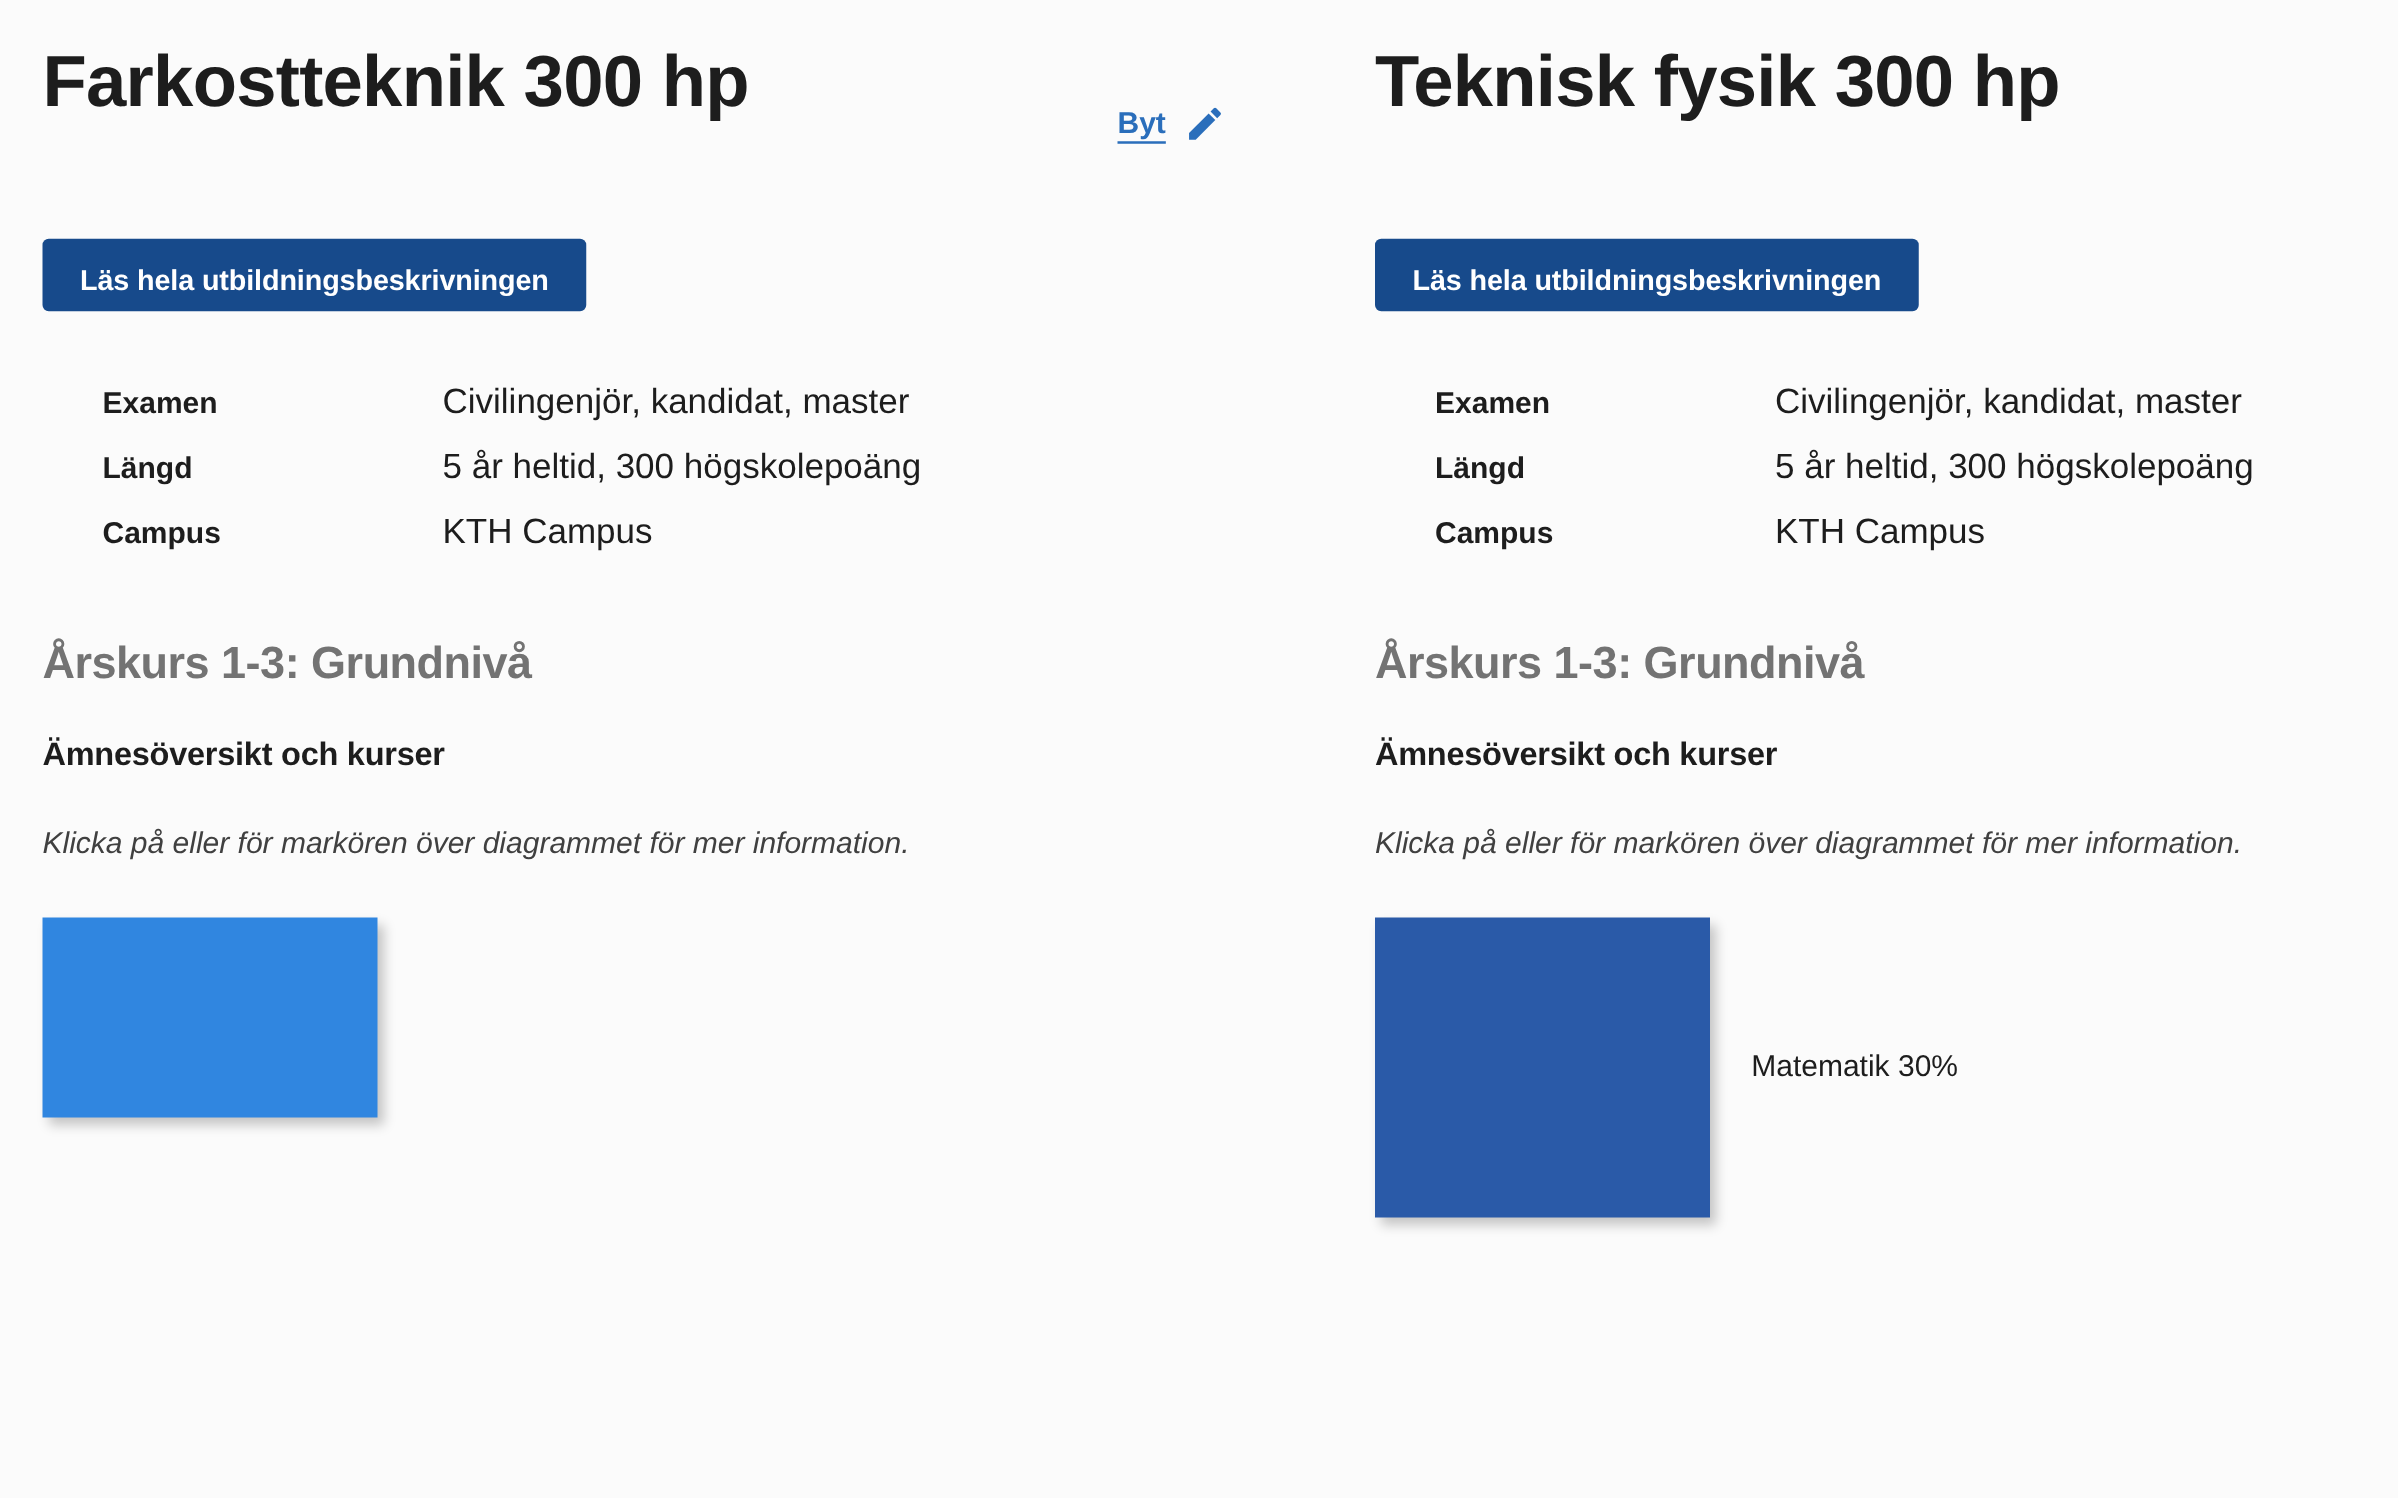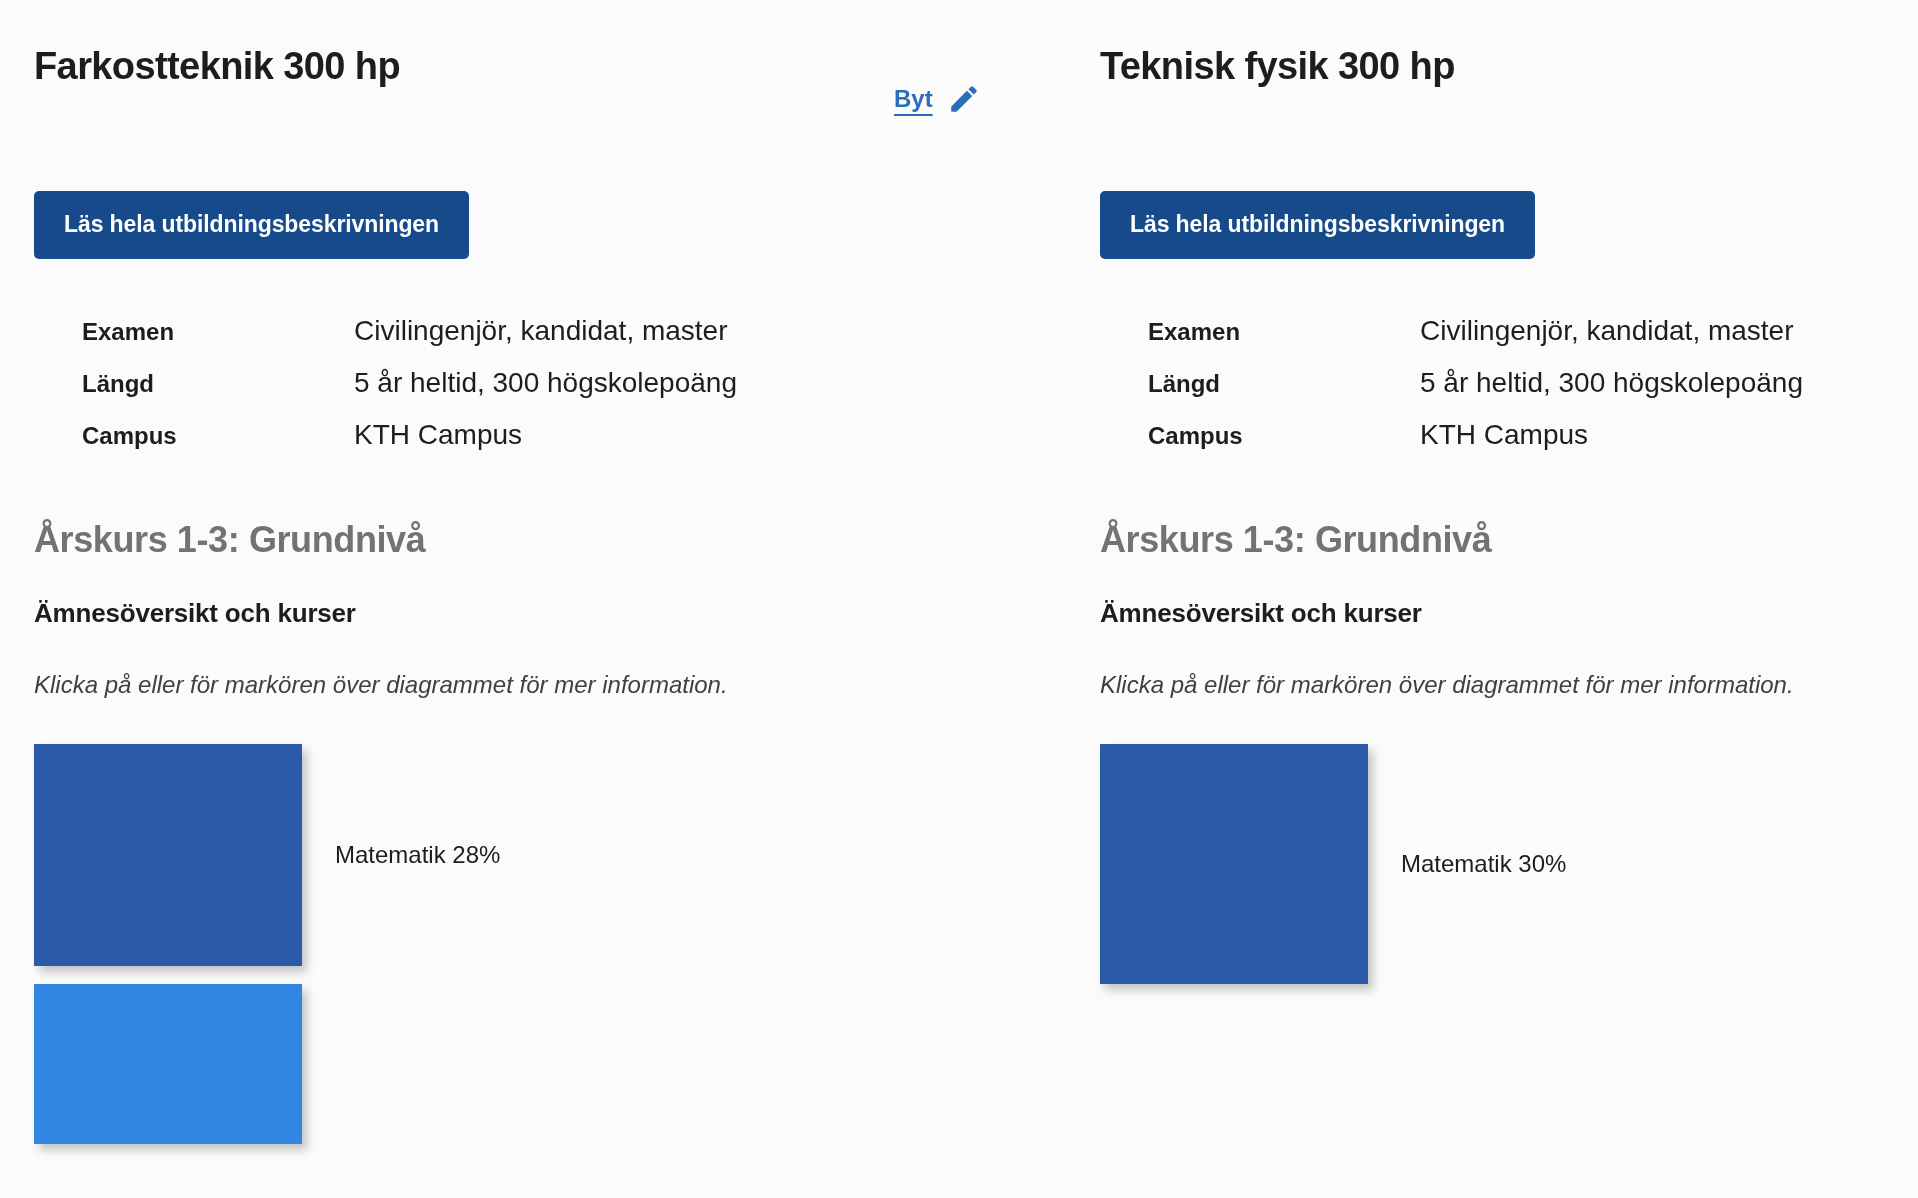--- a/index.html
+++ b/index.html
@@ -44,21 +44,21 @@
   
   .program-head {
     position: relative;
     display: flex;
     align-items: flex-start;
     justify-content: flex-start;
     height: 132px;
   }
 
   .program-title {
-    font-size: 38px;
+    font-size: 58px;
     line-height: 132px;
     font-weight: 700;
     letter-spacing: -0.6px;
     color: #1d1d1d;
     white-space: nowrap;
   }
 
   .swap-control {
     position: absolute;
     left: 860px;
@@ -91,21 +91,21 @@
   
   .read-more-btn {
     display: inline-block;
     background: #174a8b;
     color: #ffffff;
     font-family: "Liberation Sans", sans-serif;
     font-size: 23px;
     font-weight: 700;
     letter-spacing: -0.1px;
     line-height: 1;
-    padding: 22px 30px 23px 30px;
+    padding: 22px 30px 13px 30px;
     border: none;
     border-radius: 5px;
     cursor: pointer;
     white-space: nowrap;
     margin-top: 59px;
   }
 
   
   .facts {
     margin-top: 56px;
@@ -228,24 +228,20 @@
     </div>
 
     <h2 class="section-h2">Årskurs 1-3: Grundnivå</h2>
 
     <h3 class="section-h3">Ämnesöversikt och kurser</h3>
 
     <p class="chart-hint">Klicka på eller för markören över diagrammet för mer information.</p>
 
     <div class="bar-chart">
       <div class="bar-row">
-        <span class="bar-rect" style="width:268px;height:222px;background:#2a5aa8;"></span>
-        <span class="bar-label">Matematik 28%</span>
-      </div>
-      <div class="bar-row">
         <span class="bar-rect" style="width:268px;height:160px;background:#3086e0;"></span>
       </div>
     </div>
 
   </section>
 
   <section class="program-column col-right">
 
     <div class="program-head">
       <h1 class="program-title">Teknisk fysik 300 hp</h1>

